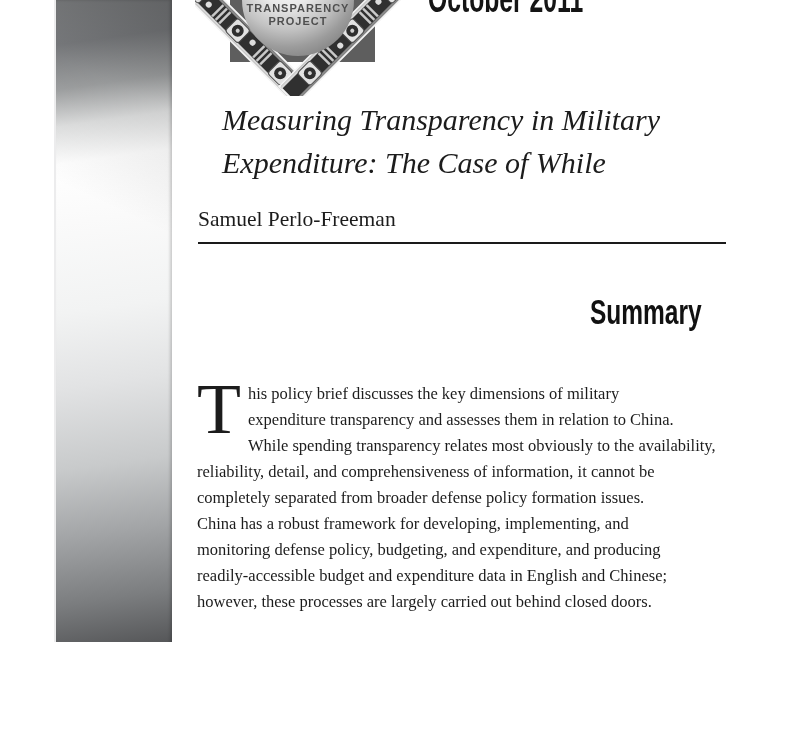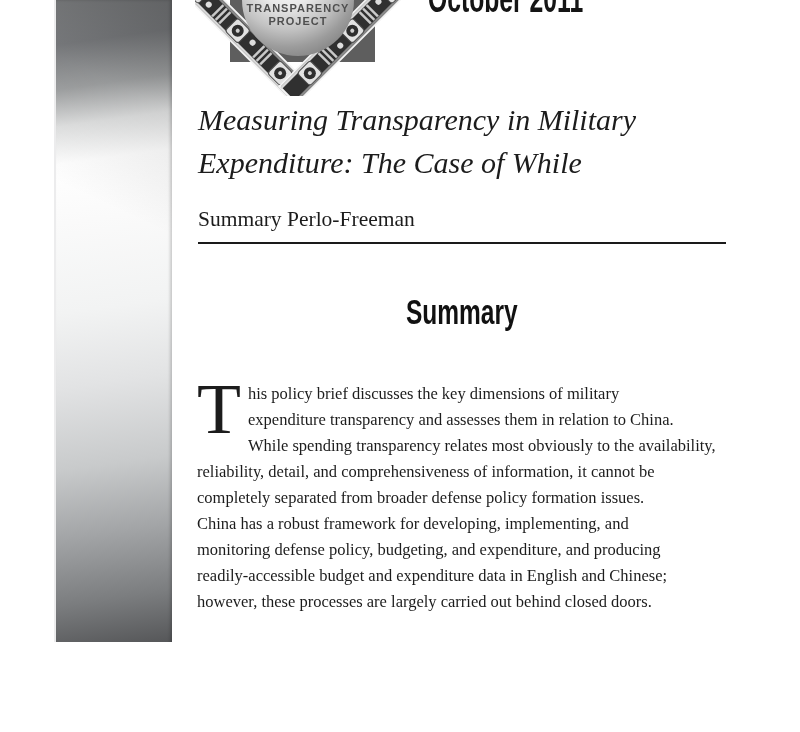--- a/index.html
+++ b/index.html
@@ -55,42 +55,42 @@
     position: absolute;
     left: 198px; top: 98px;
     margin: 0;
     font-style: italic;
     font-weight: normal;
     font-size: 30px;
     line-height: 43px;
     color: #1c1c1c;
     white-space: nowrap;
   }
-  .title .t-line { display: block; }
+  .title .t-line { display: block; margin-left: 24px; }
   .author {
     position: absolute;
     left: 198px; top: 207px;
     font-size: 21.5px;
     color: #1c1c1c;
     white-space: nowrap;
   }
   .author-rule {
     position: absolute;
     left: 198px; top: 242px;
     width: 528px; height: 2px;
     background: #1a1a1a;
   }
 
   
   .summary-heading {
     position: absolute;
     left: 198px; top: 294px;
     width: 528px;
     margin: 0;
-    text-align: center;
+    text-align: right;
     font-family: "Liberation Sans", sans-serif;
     font-weight: bold;
     font-size: 35px;
     line-height: 1;
     color: #111111;
   }
   .summary-heading .condense { transform: scaleX(0.70); transform-origin: 50% 50%; }
 
   
   .body-block {
@@ -191,21 +191,21 @@
     <circle cx="103" cy="0" r="56" fill="url(#sph)"></circle>
     <text class="logo-text" x="103" y="12" font-size="11" text-anchor="middle">TRANSPARENCY</text>
     <text class="logo-text" x="103" y="25" font-size="11" text-anchor="middle">PROJECT</text>
   </svg>
 
   <h1 class="title">
     <span class="t-line">Measuring Transparency in Military</span>
     <span class="t-line">Expenditure: The Case of While</span>
   </h1>
 
-  <div class="author">Summary Perlo-Freeman</div>
+  <div class="author">Samuel Perlo-Freeman</div>
 
   <div class="author-rule"></div>
 
   <h2 class="summary-heading">
     <span class="condense">Summary</span>
   </h2>
 
   <div class="body-block">
     <span class="dropcap">T</span>
     <span class="body-text">his policy brief discusses the key dimensions of military

